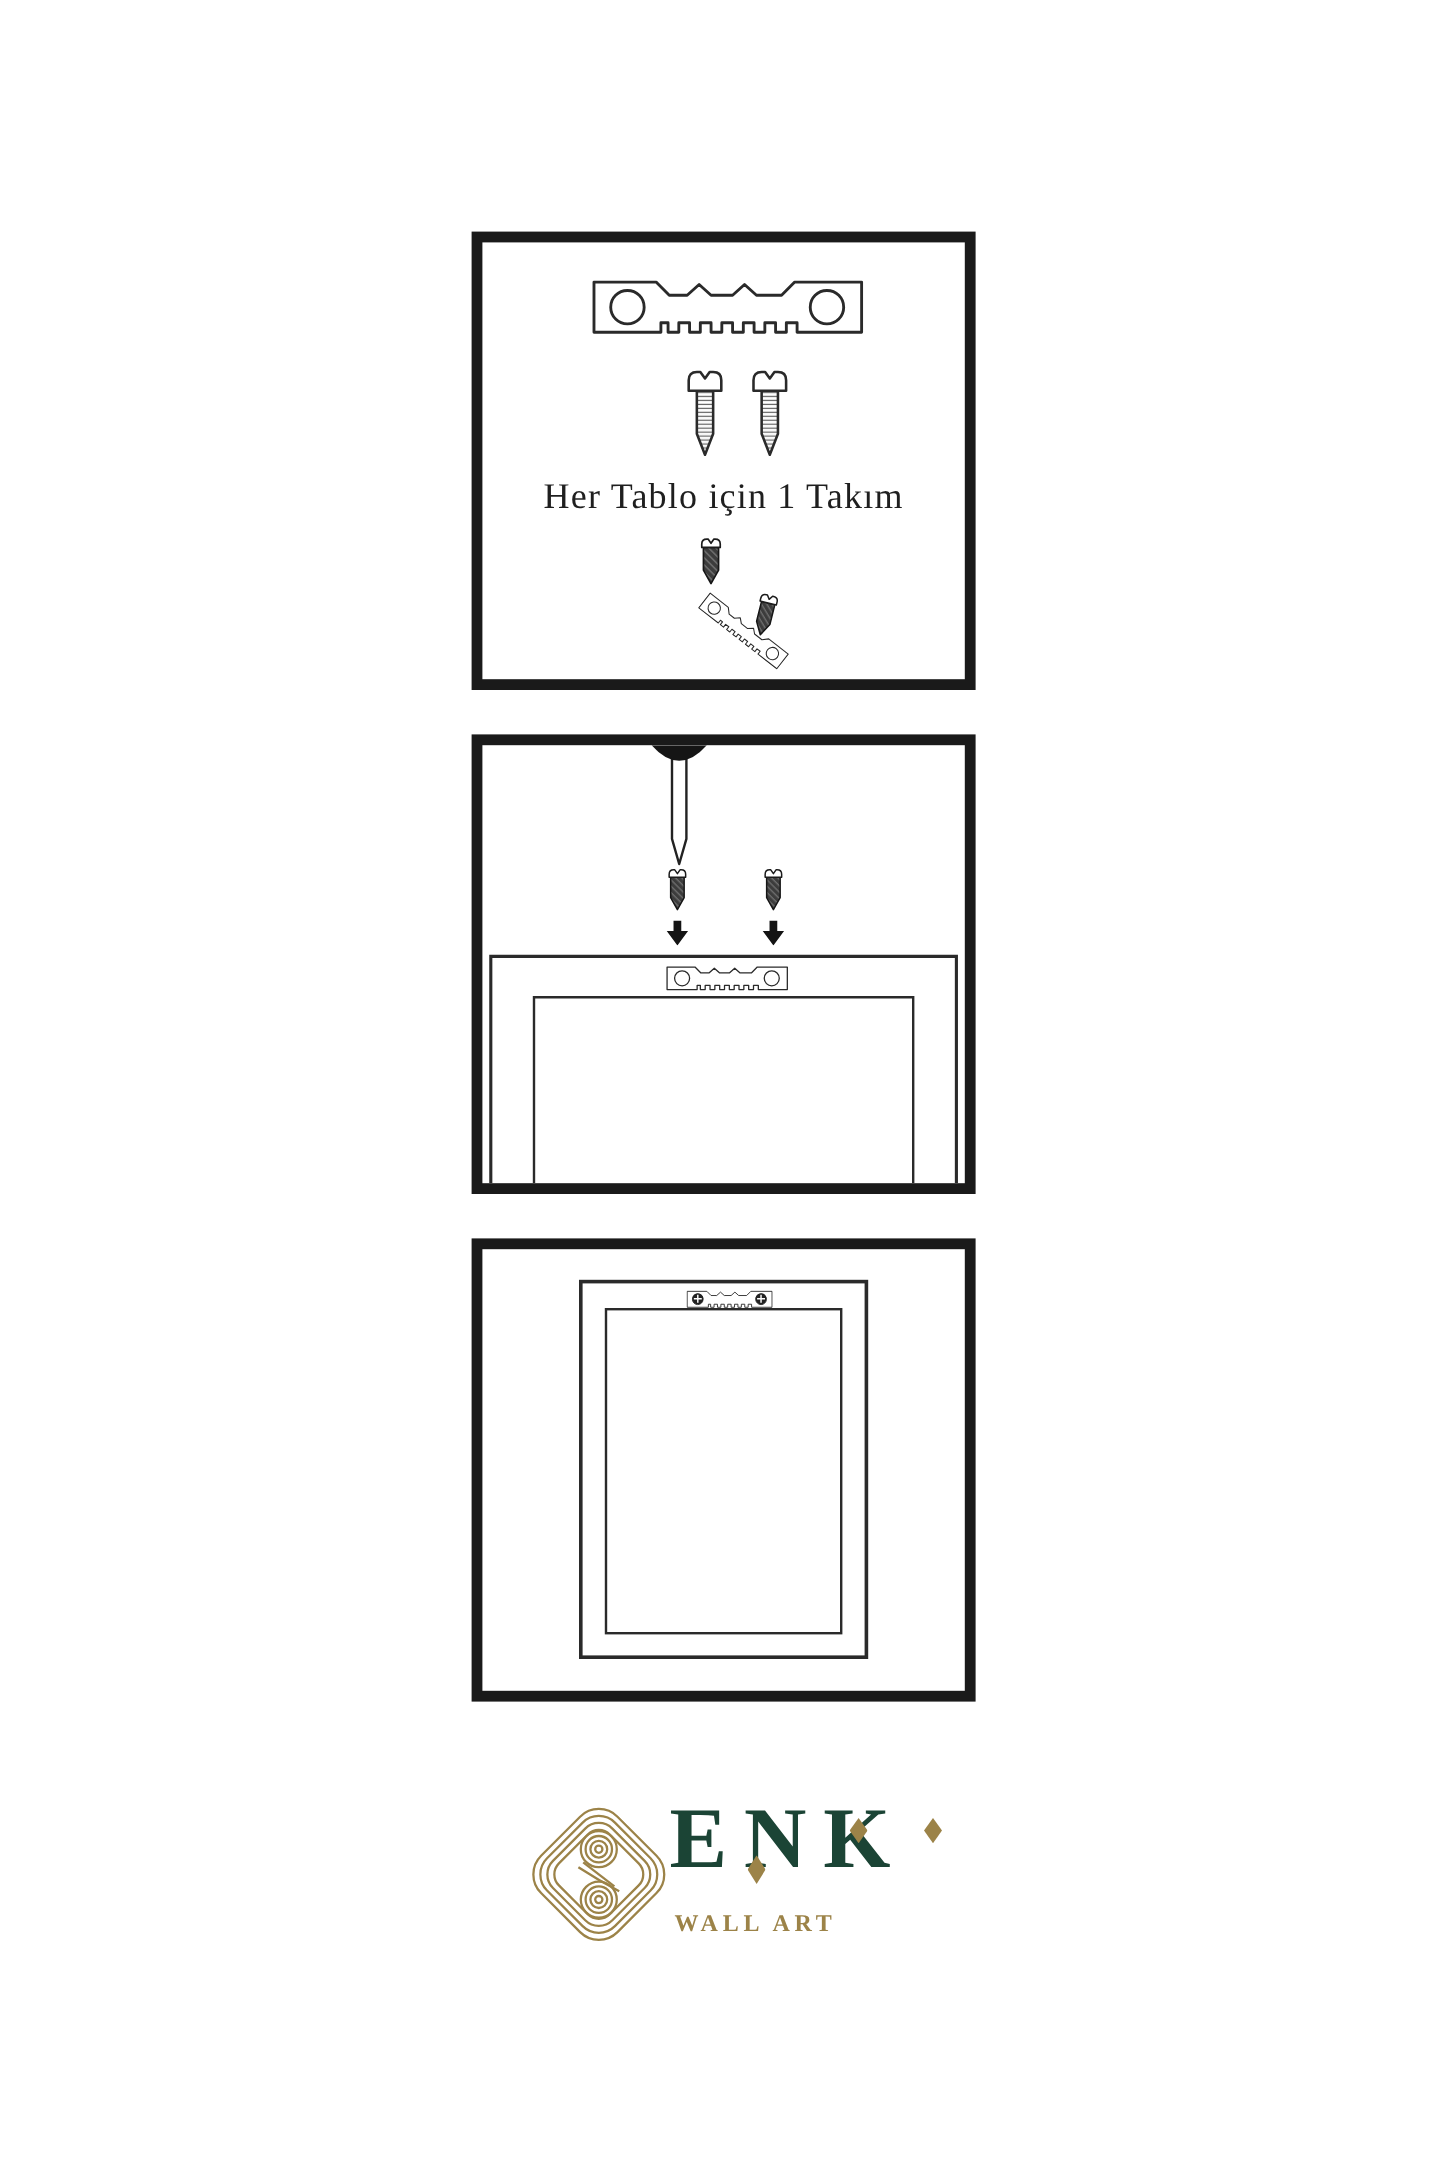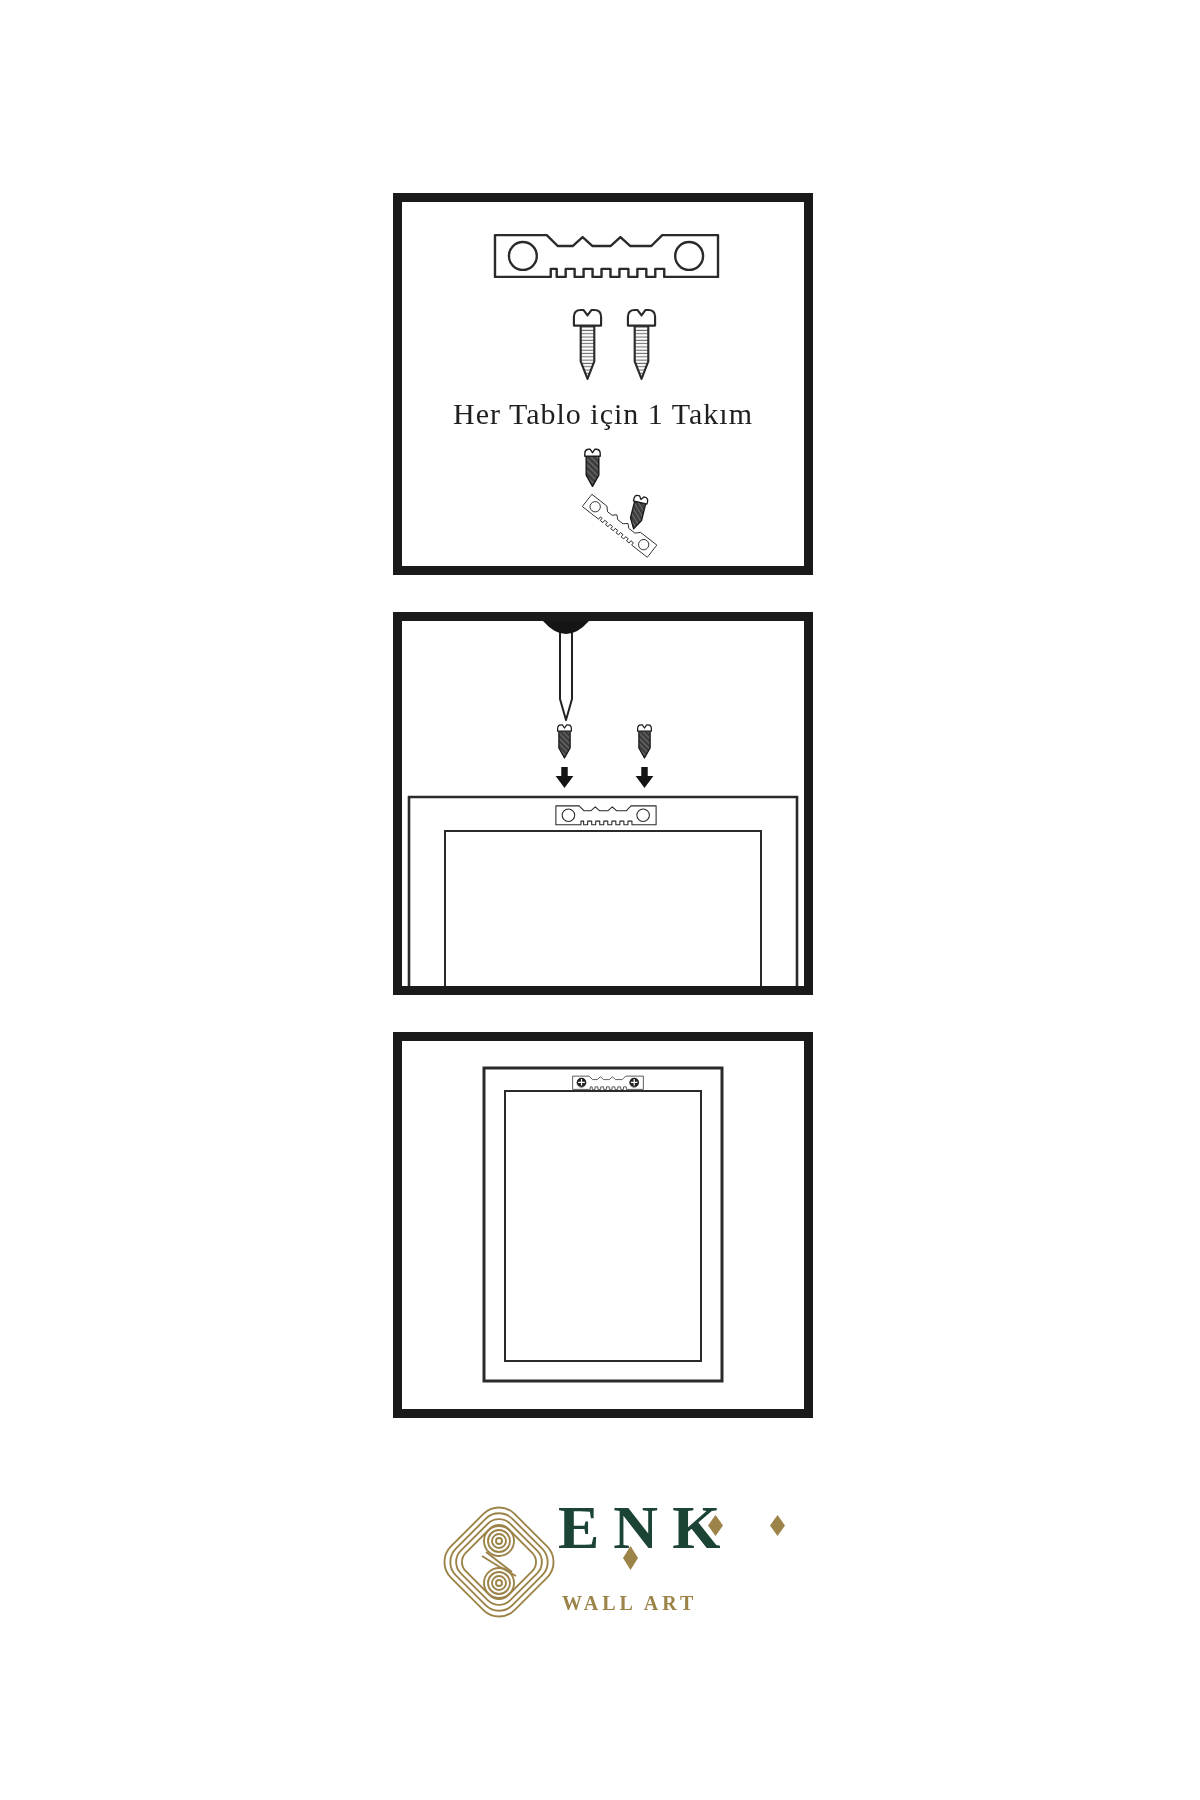--- a/index.html
+++ b/index.html
@@ -30,21 +30,21 @@
     position:absolute;left:0;right:0;top:194px;
     text-align:center;
     font-size:30px;line-height:36px;letter-spacing:1px;
     color:var(--ink,#1f1f1f);
     font-weight:400;
   }
   .brand{position:absolute;left:0;top:0;width:1200px;height:1800px;pointer-events:none;}
   .knot{position:absolute;left:435px;top:1496px;}
   .brand-name{
     position:absolute;left:558px;top:1496px;
-    font-size:62px;line-height:1;font-weight:700;
+    font-size:72px;line-height:1;font-weight:700;
     letter-spacing:14px;
     color:var(--brand-green,#1b4435);
     font-family:"Liberation Serif","DejaVu Serif",serif;
   }
   .brand-sub{
     position:absolute;left:562px;top:1593px;
     font-size:20px;line-height:1;font-weight:700;
     letter-spacing:4px;
     color:var(--brand-gold,#9c8348);
     font-family:"Liberation Serif","DejaVu Serif",serif;

